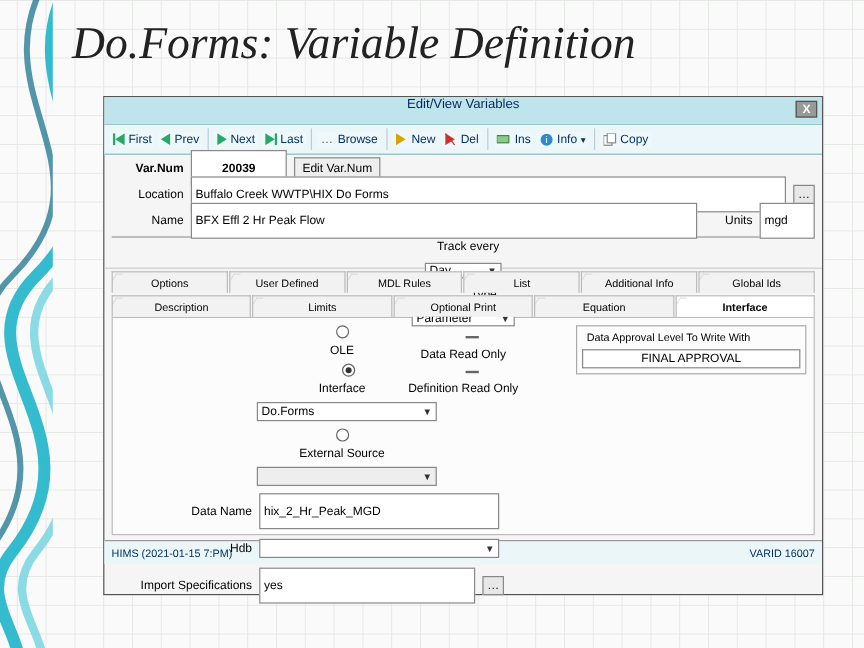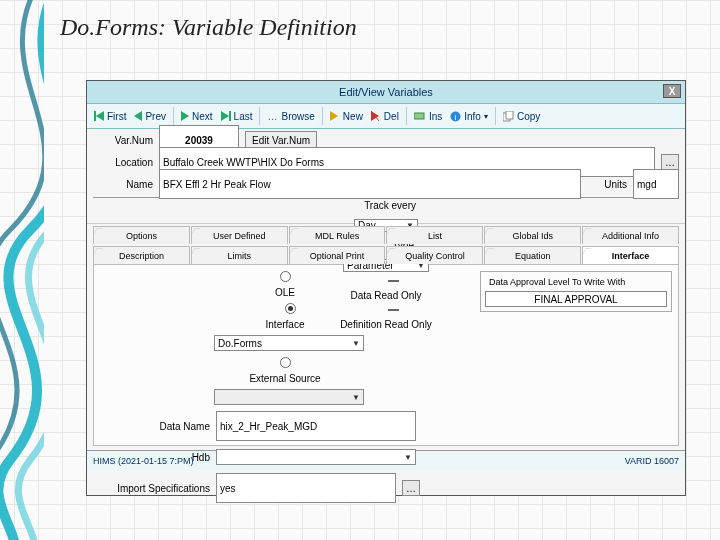--- a/index.html
+++ b/index.html
@@ -6,32 +6,32 @@
   body { margin:0; width:720px; height:540px; background:#fff; position:relative; }
   .slide { width:720px; height:540px; position:relative; background:#fafafa;
     background-image:
       linear-gradient(#e4e9e4 1px, transparent 1px),
       linear-gradient(90deg, #e4e9e4 1px, transparent 1px);
     background-size: 24px 24px;
     background-position: 38px 0;
   }
   .swirl { position:absolute; left:0; top:0; bottom:0; width:44px; overflow:hidden; pointer-events:none; }
   .swirl svg { position:absolute; left:-60px; top:0; height:540px; width:210px; }
-  .slide-title { position:absolute; left:60px; top:14px; font-size:24px; font-style:italic; color:#222; font-family:"Times New Roman",serif; }
+  .slide-title { position:absolute; left:60px; top:14px; font-size:38px; font-style:italic; color:#222; font-family:"Times New Roman",serif; }
   .window { position:absolute; left:86px; top:80px; width:600px; height:416px; background:#f5f5f5; border:1px solid #555; font-size:10px; color:#000; }
-  .titlebar { height:22px; background:#bfe4eb; display:flex; align-items:center; justify-content:center; position:relative; }
+  .titlebar { height:22px; background:#bfe4eb; display:flex; align-items:flex-start; justify-content:center; position:relative; }
   .titlebar .t-text { font-size:11px; color:#002a5c; }
   .closebox { position:absolute; right:4px; top:3px; width:18px; height:14px; background:#999; color:#fff; display:flex; align-items:center; justify-content:center; font-size:10px; font-weight:bold; border:1px solid #555; }
   .toolbar { height:26px; background:#eaf6f8; border-top:1px solid #8bb; border-bottom:1px solid #8bb; display:flex; align-items:center; padding:0 4px; gap:2px; }
   .tbtn { display:flex; align-items:center; gap:3px; padding:1px 3px; font-size:10px; color:#003366; background:#eef7f9; }
   .tbtn svg { display:block; }
   .sep { width:1px; height:18px; background:#bcd; margin:0 2px; }
   .formrow { display:flex; align-items:center; height:22px; padding:0 6px; gap:6px; }
   .lbl { font-size:10px; text-align:right; }
-  .lbl.b { font-weight:normal; }
+  .lbl.b { font-weight:bold; }
   .inp { height:30px; border:1px solid #888; background:#fff; padding:0 3px; font-size:10px; display:flex; align-items:center; }
   .ellip { width:18px; height:16px; border:1px solid #888; background:#e8e8e8; display:flex; align-items:center; justify-content:center; font-size:10px; }
   .btn { height:18px; border:1px solid #888; background:#eee; padding:0 6px; font-size:10px; display:flex; align-items:center; }
   .divider { height:1px; background:#999; margin:2px 6px; }
   .trackrow { display:flex; align-items:center; height:24px; padding:0 6px; gap:8px; border-bottom:1px solid #ccc;flex-direction:column; }
   .sel { height:16px; border:1px solid #888; background:#fff; display:flex; align-items:center; padding:0 3px; gap:4px; font-size:10px; justify-content:space-between; }
   .sel .tri { font-size:8px; color:#333; }
   .chk { width:11px; height:11px; border:1px solid #666; background:#fff; display:inline-block; }
   .tabsrow { display:flex; height:20px; padding:2px 6px 0 6px; gap:1px; }
   .tab { flex:1; border:1px solid #bbb; border-bottom:none; background:#f2f2f2; font-size:9px; display:flex; align-items:center; justify-content:center; position:relative; }
@@ -189,43 +189,39 @@
       <div class="tab">
           <span class="notch"></span>
           <span>MDL Rules</span>
         </div>
       <div class="tab">
           <span class="notch"></span>
           <span>List</span>
         </div>
       <div class="tab">
           <span class="notch"></span>
+          <span>Additional Info</span>
+        </div>
+      <div class="tab">
+          <span class="notch"></span>
           <span>Global Ids</span>
         </div>
-      <div class="tab">
-          <span class="notch"></span>
-          <span>Additional Info</span>
-        </div>
     </div>
     <div class="tabsrow">
       <div class="tab">
           <span class="notch"></span>
           <span>Description</span>
         </div>
       <div class="tab">
           <span class="notch"></span>
           <span>Limits</span>
         </div>
       <div class="tab">
           <span class="notch"></span>
           <span>Optional Print</span>
-        </div>
-      <div class="tab">
-          <span class="notch"></span>
-          <span>Quality Control</span>
         </div>
       <div class="tab">
           <span class="notch"></span>
           <span>Equation</span>
         </div>
       <div class="tab active">
           <span class="notch"></span>
           <span>Interface</span>
         </div>
     </div>

